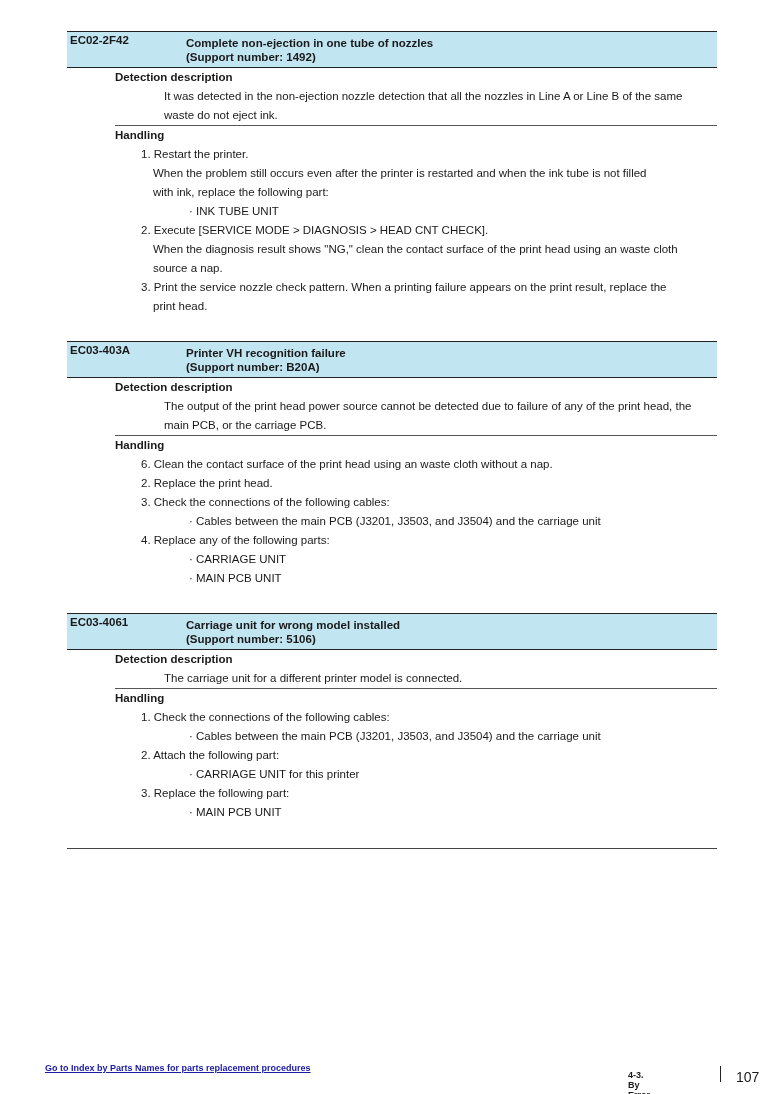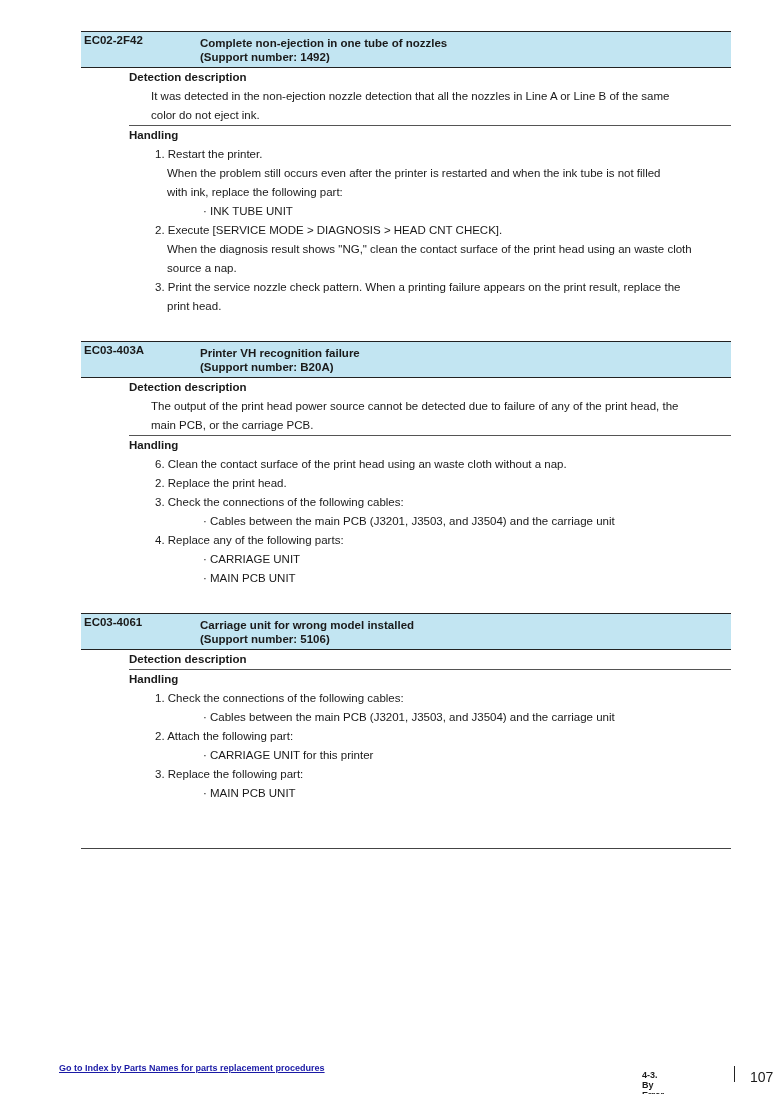--- a/index.html
+++ b/index.html
@@ -1,26 +1,26 @@
 <!DOCTYPE html>
 <html><head>
 <meta charset="utf-8">
 <style>
   html, body { margin:0; padding:0; background:#ffffff; }
   body { width:784px; height:1094px; position:relative; overflow:hidden;
          font-family:"Liberation Sans", sans-serif; color:#1a1a1a; }
-  .page { position:absolute; left:14px; top:0; width:633px; height:1094px; }
+  .page { position:absolute; left:0; top:0; width:633px; height:1094px; }
   .entry { position:absolute; left:67px; width:650px; }
   .hdr { background:#c2e5f2; border-top:1.5px solid #222; border-bottom:1.5px solid #222;
          height:35px; position:relative; font-weight:bold; font-size:11.5px; }
   .hdr .code { position:absolute; left:3px; top:2px; }
   .hdr .title { position:absolute; left:119px; top:2px; line-height:18px; }
   .hdr .support { position:absolute; left:119px; top:19px; }
   .sec-label { margin-left:48px; font-weight:bold; font-size:11.5px; line-height:19px; }
-  .desc { margin-left:70px; font-size:11.5px; line-height:19px; }
+  .desc { margin-left:97px; font-size:11.5px; line-height:19px; }
   .rule { height:0; border-top:1.5px solid #555; margin-left:48px; }
   .steps { margin-left:74px; font-size:11.5px; line-height:19px; }
   .step-cont { padding-left:12px; }
   .bullet { padding-left:48px; }
   .end-rule { position:absolute; left:67px; width:650px; top:848px; border-top:1.5px solid #444; }
   .footer-link { position:absolute; left:45px; top:1063px; font-size:9px; font-weight:bold;
                  color:#1a1aa6; text-decoration:underline; cursor:pointer; }
   .footer-section { position:absolute; left:628px; top:1070px; font-size:9px; font-weight:bold; }
   .footer-sep { position:absolute; left:720px; top:1066px; width:1px; height:16px; background:#222; }
   .footer-page { position:absolute; left:736px; top:1069px; font-size:14px; }
@@ -32,21 +32,21 @@
 
   <div class="entry" style="top:31px;">
     <div class="hdr">
       <span class="code">EC02-2F42</span>
       <span class="title">Complete non-ejection in one tube of nozzles</span>
       <span class="support">(Support number: 1492)</span>
     </div>
     <div class="sec-label">Detection description</div>
     <div class="desc">
       <div>It was detected in the non-ejection nozzle detection that all the nozzles in Line A or Line B of the same</div>
-      <div>color do not eject ink.</div>
+      <div>waste do not eject ink.</div>
     </div>
     <div class="rule"></div>
     <div class="sec-label">Handling</div>
     <div class="steps">
       <div>1. Restart the printer.</div>
       <div class="step-cont">When the problem still occurs even after the printer is restarted and when the ink tube is not filled</div>
       <div class="step-cont">with ink, replace the following part:</div>
       <div class="bullet">· INK TUBE UNIT</div>
       <div>2. Execute [SERVICE MODE &gt; DIAGNOSIS &gt; HEAD CNT CHECK].</div>
       <div class="step-cont">When the diagnosis result shows "NG," clean the contact surface of the print head using an waste cloth</div>
@@ -80,20 +80,23 @@
     </div>
   </div>
 
   <div class="entry" style="top:613px;">
     <div class="hdr">
       <span class="code">EC03-4061</span>
       <span class="title">Carriage unit for wrong model installed</span>
       <span class="support">(Support number: 5106)</span>
     </div>
     <div class="sec-label">Detection description</div>
+    <div class="desc">
+      <div>The carriage unit for a different printer model is connected.</div>
+    </div>
     <div class="rule"></div>
     <div class="sec-label">Handling</div>
     <div class="steps">
       <div>1. Check the connections of the following cables:</div>
       <div class="bullet">· Cables between the main PCB (J3201, J3503, and J3504) and the carriage unit</div>
       <div>2. Attach the following part:</div>
       <div class="bullet">· CARRIAGE UNIT for this printer</div>
       <div>3. Replace the following part:</div>
       <div class="bullet">· MAIN PCB UNIT</div>
     </div>

